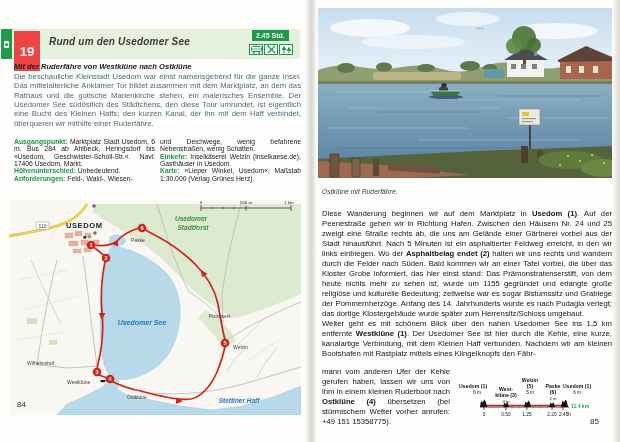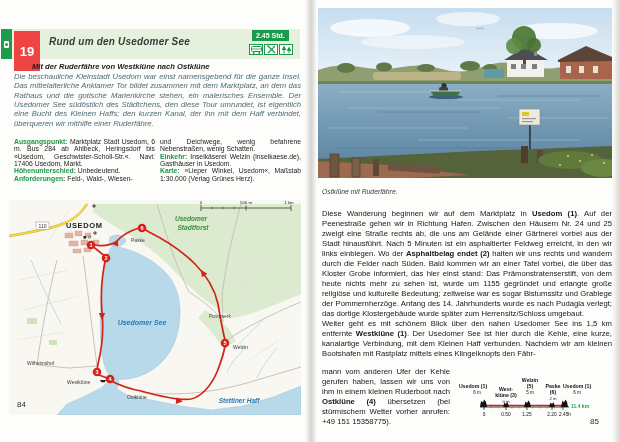--- a/index.html
+++ b/index.html
@@ -18,22 +18,22 @@
   #catTab{position:absolute;left:1px;top:29px;width:11px;height:30px;background:#1f9c49;display:flex;align-items:center;justify-content:center;}
   .cam{position:relative;width:7px;height:5px;background:#fff;border-radius:1px;transform:rotate(-90deg);}
   .cam:before{content:"";position:absolute;left:2px;top:1px;width:3px;height:3px;border-radius:50%;background:#1f9c49;}
   #tourNo{position:absolute;left:14px;top:31px;width:26px;height:40px;background:#ef4444;color:#fff;
     font-size:13px;font-weight:bold;display:flex;align-items:center;justify-content:center;}
   #tourTitle{position:absolute;left:49px;top:36px;width:195px;font-size:10px;font-weight:bold;font-style:italic;color:#3a3a3a;letter-spacing:.2px;}
   #durBadge{position:absolute;left:252px;top:30px;background:#1b9a49;color:#fff;font-size:7px;font-weight:bold;padding:2px 4px;}
   #catIcons{position:absolute;left:249px;top:44px;display:flex;gap:1px;}
   .cibox{width:14px;height:11px;background:#fff;border:1px solid #1b9a49;box-sizing:border-box;display:flex;align-items:center;justify-content:center;}
 
-  #subTitle{position:absolute;left:14px;top:62px;width:287px;font-size:7.6px;font-weight:bold;font-style:italic;color:#1a1a1a;padding-left:18px;}
-  #intro{position:absolute;left:14px;top:72px;width:287px;font-size:7.7px;line-height:9.35px;font-style:italic;
+  #subTitle{position:absolute;left:14px;top:62px;width:287px;font-size:7.6px;font-weight:bold;font-style:italic;color:#1a1a1a;}
+  #intro{position:absolute;left:14px;top:72px;width:287px;font-size:7.7px;line-height:9.35px;
     color:#4d6b76;text-align:justify;}
   #infoBlock{position:absolute;left:14px;top:138px;width:288px;display:flex;gap:5px;font-size:6.8px;line-height:7.35px;color:#1c1c1c;}
   .infocol{width:141px;text-align:justify;}
   .glabel{font-weight:bold;color:#1e9447;}
 
   #mapWrap{position:absolute;left:9px;top:200px;width:292px;height:215px;}
   #pnoL{position:absolute;left:17px;top:400px;font-size:8px;color:#2b2b2b;}
   .mlbl{font-family:"Liberation Sans",sans-serif;}
 
   

